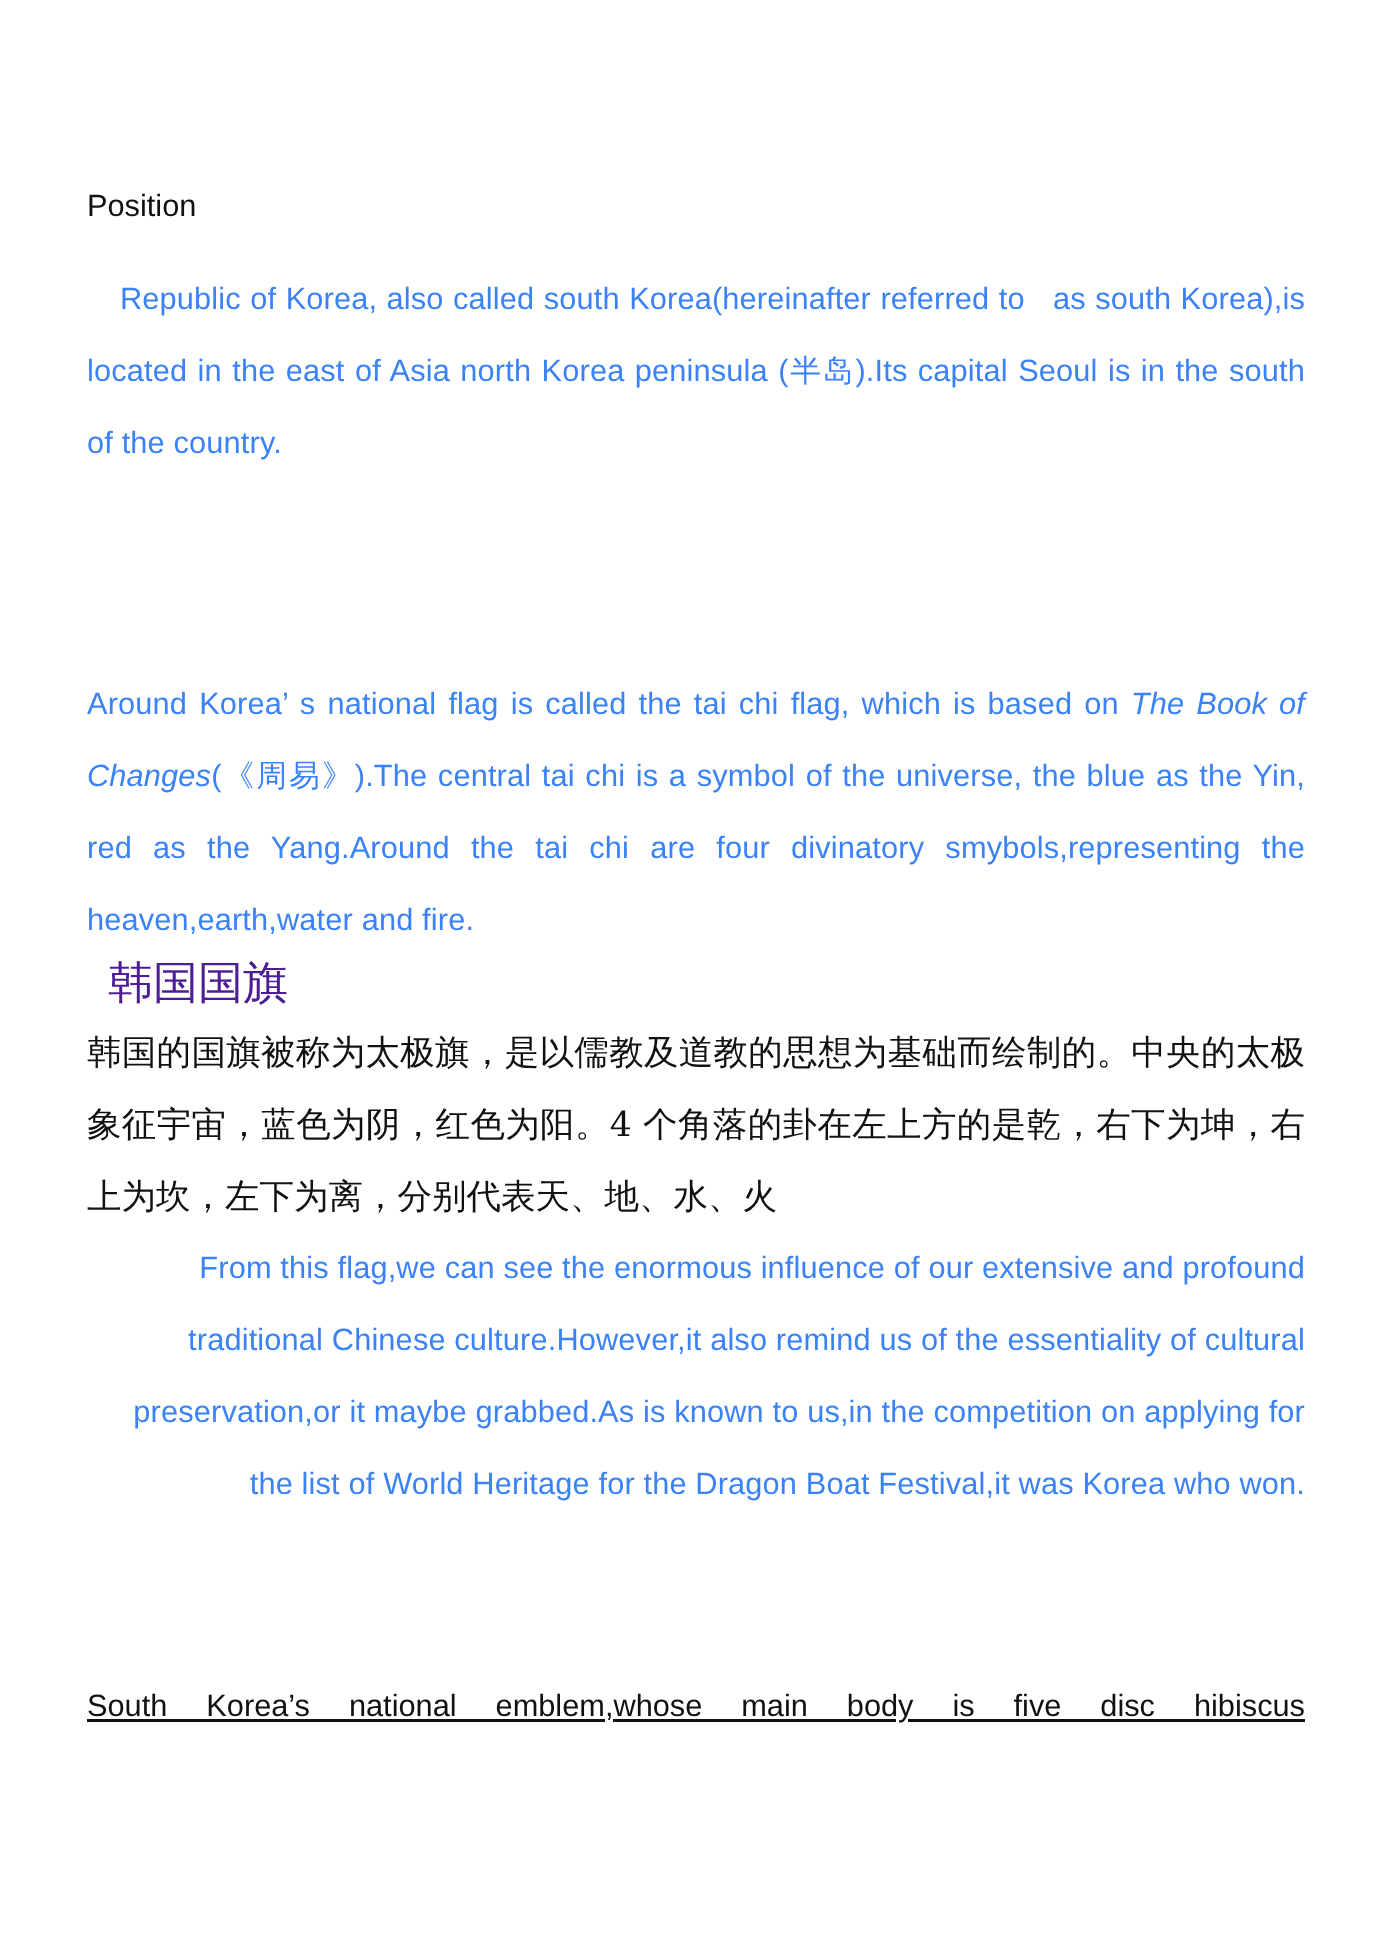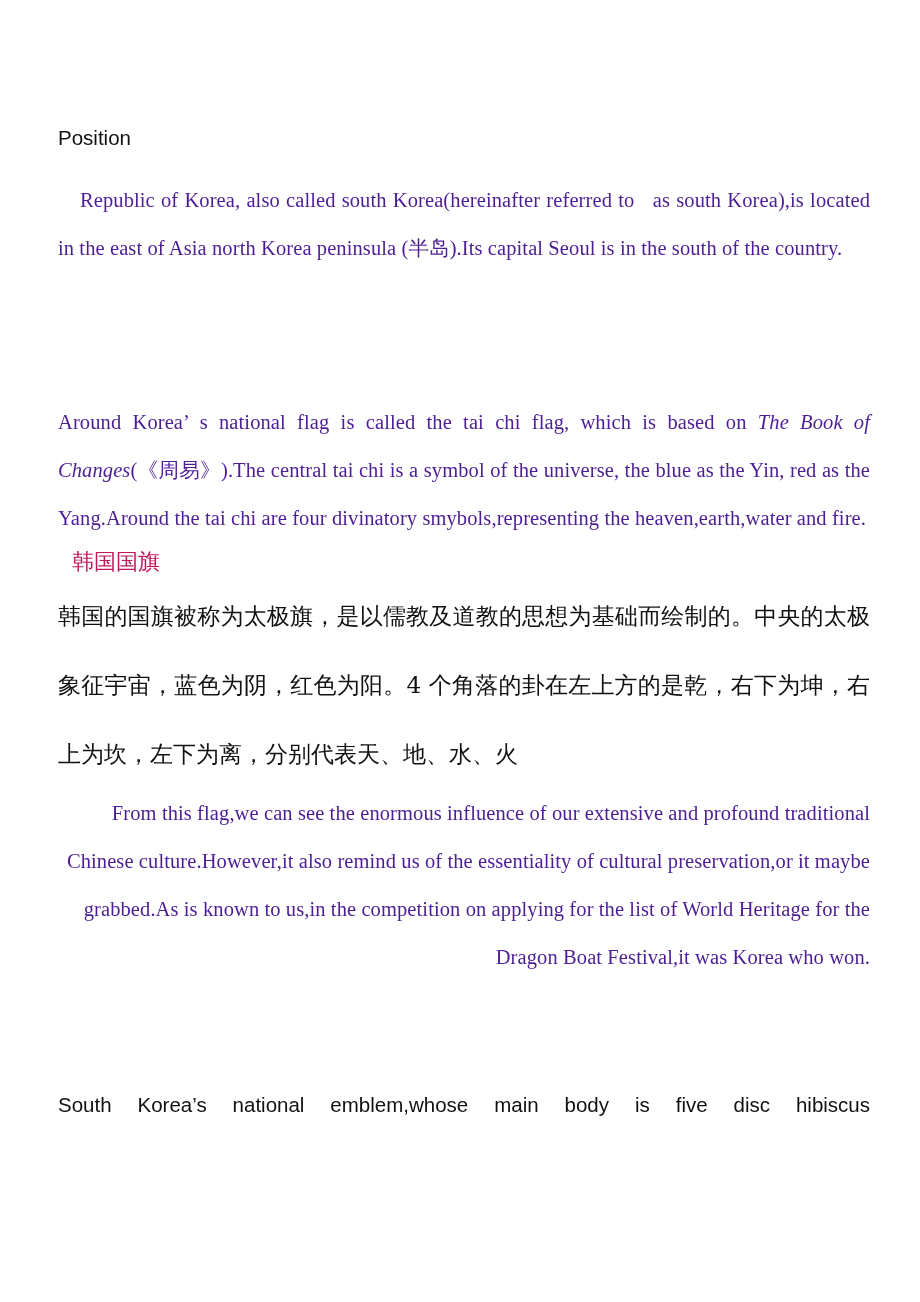--- a/index.html
+++ b/index.html
@@ -28,24 +28,24 @@
 
   .content {
     position: absolute;
     left: 58px;
     top: 118px;
     width: 812px;
   }
 
   
   .en {
-    font-family: Liberation Serif, serif;
+    font-family: Liberation Sans, sans-serif;
     font-size: 20.5px;
     line-height: 48px;
-    color: #4c1d95;
+    color: #3b82f6;
     letter-spacing: 0.1px;
     white-space: pre-wrap;
   }
 
   .en-justify {
     text-align: justify;
     text-align-last: left;
   }
 
   .en-left {
@@ -60,31 +60,31 @@
     font-family: "Liberation Sans", sans-serif;
     font-size: 20.5px;
     line-height: 40px;
     color: #111111;
   }
 
   
   .zh {
     font-family: "DejaVu Serif", "Liberation Serif", serif;
     font-size: 23px;
-    line-height: 69px;
+    line-height: 48px;
     color: #111111;
     text-align: justify;
     text-align-last: left;
   }
 
   .zh-heading {
-    font-family: Liberation Serif, serif;
-    font-size: 22px;
+    font-family: Liberation Mono, monospace;
+    font-size: 30px;
     line-height: 40px;
-    color: #be185d;
+    color: #4c1d95;
     text-indent: 14px;
   }
 
   .italic {
     font-style: italic;
   }
 
   
   .gap-lg { height: 126px; }
   .gap-md { height: 100px; }
@@ -93,20 +93,21 @@
   .block { margin: 0; padding: 0; }
 
   
   .last-line {
     font-family: "Liberation Sans", sans-serif;
     font-size: 20.5px;
     line-height: 48px;
     color: #111111;
     text-align: justify;
     text-align-last: justify;
+    text-decoration: underline;
   }
 </style>
 </head>
 <body>
 
 <div class="page">
   <div class="content">
 
     <div class="heading-line block">Position</div>
 

